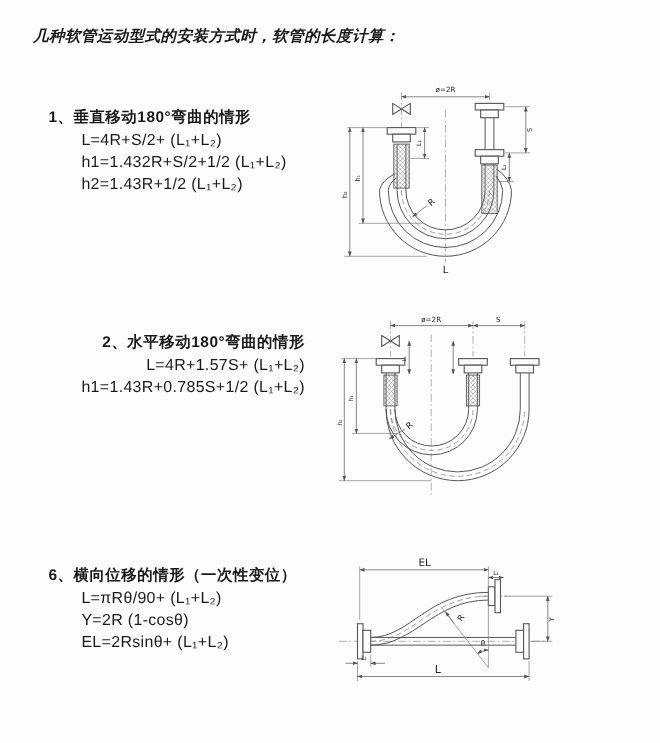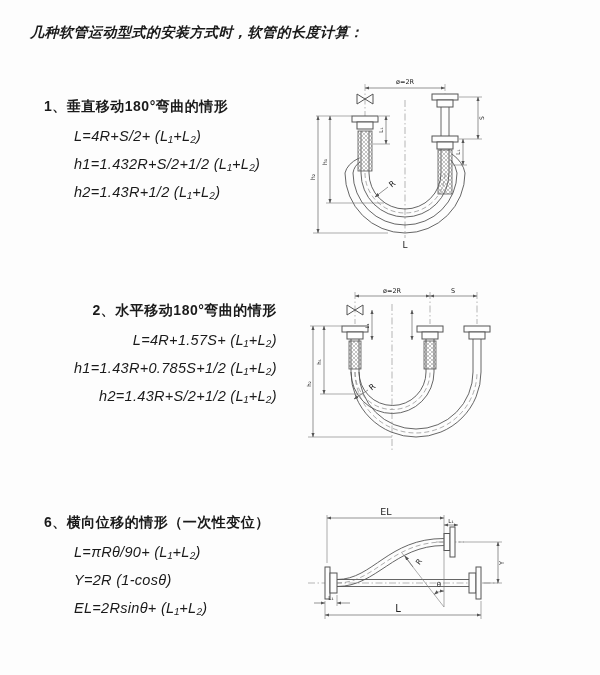--- a/index.html
+++ b/index.html
@@ -5,21 +5,21 @@
   html,body{margin:0;padding:0;}
   body{
     width:600px;height:675px;position:relative;overflow:hidden;
     background:#fdfdfd;color:#1a1a1a;
     font-family:"Liberation Sans","DejaVu Sans",sans-serif;
   }
   .title{position:absolute;left:30px;top:24px;font-size:14px;font-weight:bold;letter-spacing:.5px;white-space:nowrap;font-style:italic;}
   .section{position:absolute;left:44px;}
   #sec1{top:98px;} #sec2{top:302px;text-align:right;} #sec3{top:514px;}
   .sec-heading{font-size:14px;font-weight:bold;letter-spacing:.5px;white-space:nowrap;}
-  .formula{font-size:14.5px;line-height:15px;letter-spacing:.3px;margin:13px 0 0 30px;white-space:nowrap;font-style:italic;}
+  .formula{font-size:14.5px;line-height:15px;letter-spacing:.3px;margin:5px 0 0 30px;white-space:nowrap;}
   .diagram{position:absolute;}
   #diag1{left:308px;top:70px;} #diag2{left:306px;top:282px;} #diag3{left:298px;top:503px;}
   svg{display:block;}
   svg text{font-family:"DejaVu Sans",sans-serif;fill:#222;}
   .main{stroke:#555;stroke-width:1;fill:none;}
   .hose{stroke:#555;stroke-width:.9;fill:none;}
   .dim{stroke:#666;stroke-width:.7;fill:none;}
   .ext{stroke:#777;stroke-width:.6;fill:none;}
   .cl{stroke:#888;stroke-width:.6;fill:none;stroke-dasharray:7 2.5 1.5 2.5;}
   .hcl{stroke:#777;stroke-width:.6;fill:none;stroke-dasharray:5 3;}
@@ -34,21 +34,20 @@
   <div class="sec-heading">1、垂直移动180°弯曲的情形</div>
   <div class="formula">L=4R+S/2+ (L₁+L₂)</div>
   <div class="formula">h1=1.432R+S/2+1/2 (L₁+L₂)</div>
   <div class="formula">h2=1.43R+1/2 (L₁+L₂)</div>
 </div>
 
 <div id="sec2" class="section">
   <div class="sec-heading">2、水平移动180°弯曲的情形</div>
   <div class="formula">L=4R+1.57S+ (L₁+L₂)</div>
   <div class="formula">h1=1.43R+0.785S+1/2 (L₁+L₂)</div>
-  <div class="formula">h2=1.43R+S/2+1/2 (L₁+L₂)</div>
 </div>
 
 <div id="sec3" class="section">
   <div class="sec-heading">6、横向位移的情形（一次性变位）</div>
   <div class="formula">L=πRθ/90+ (L₁+L₂)</div>
   <div class="formula">Y=2R (1-cosθ)</div>
   <div class="formula">EL=2Rsinθ+ (L₁+L₂)</div>
 </div>
 
 <div id="diag1" class="diagram">

